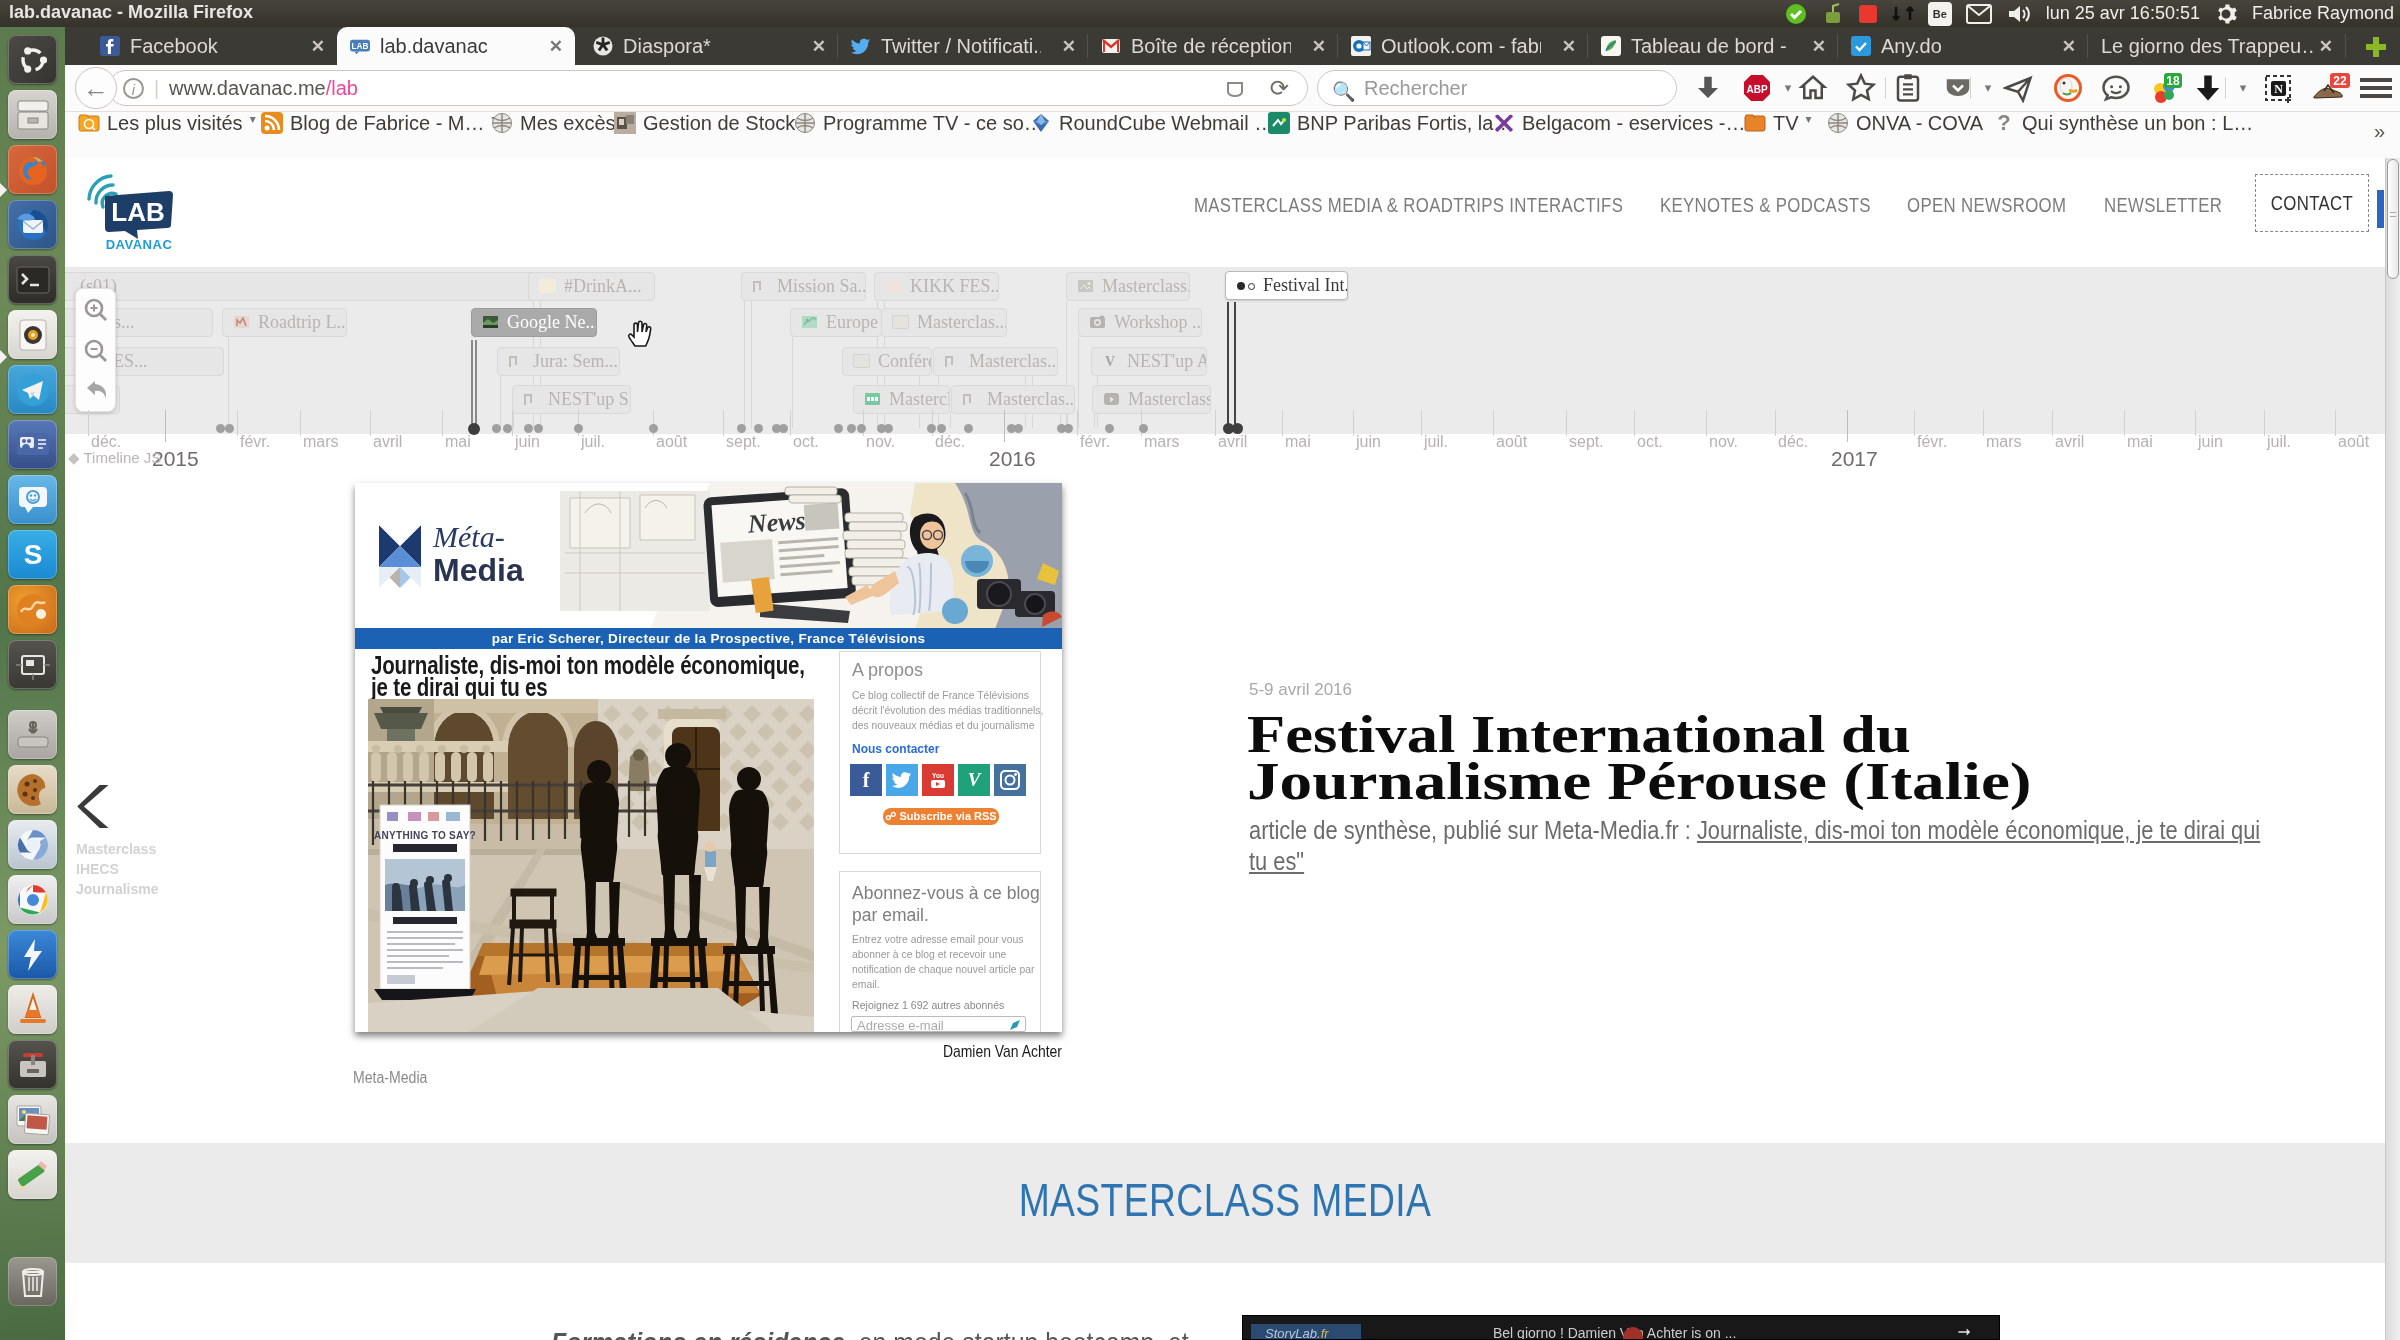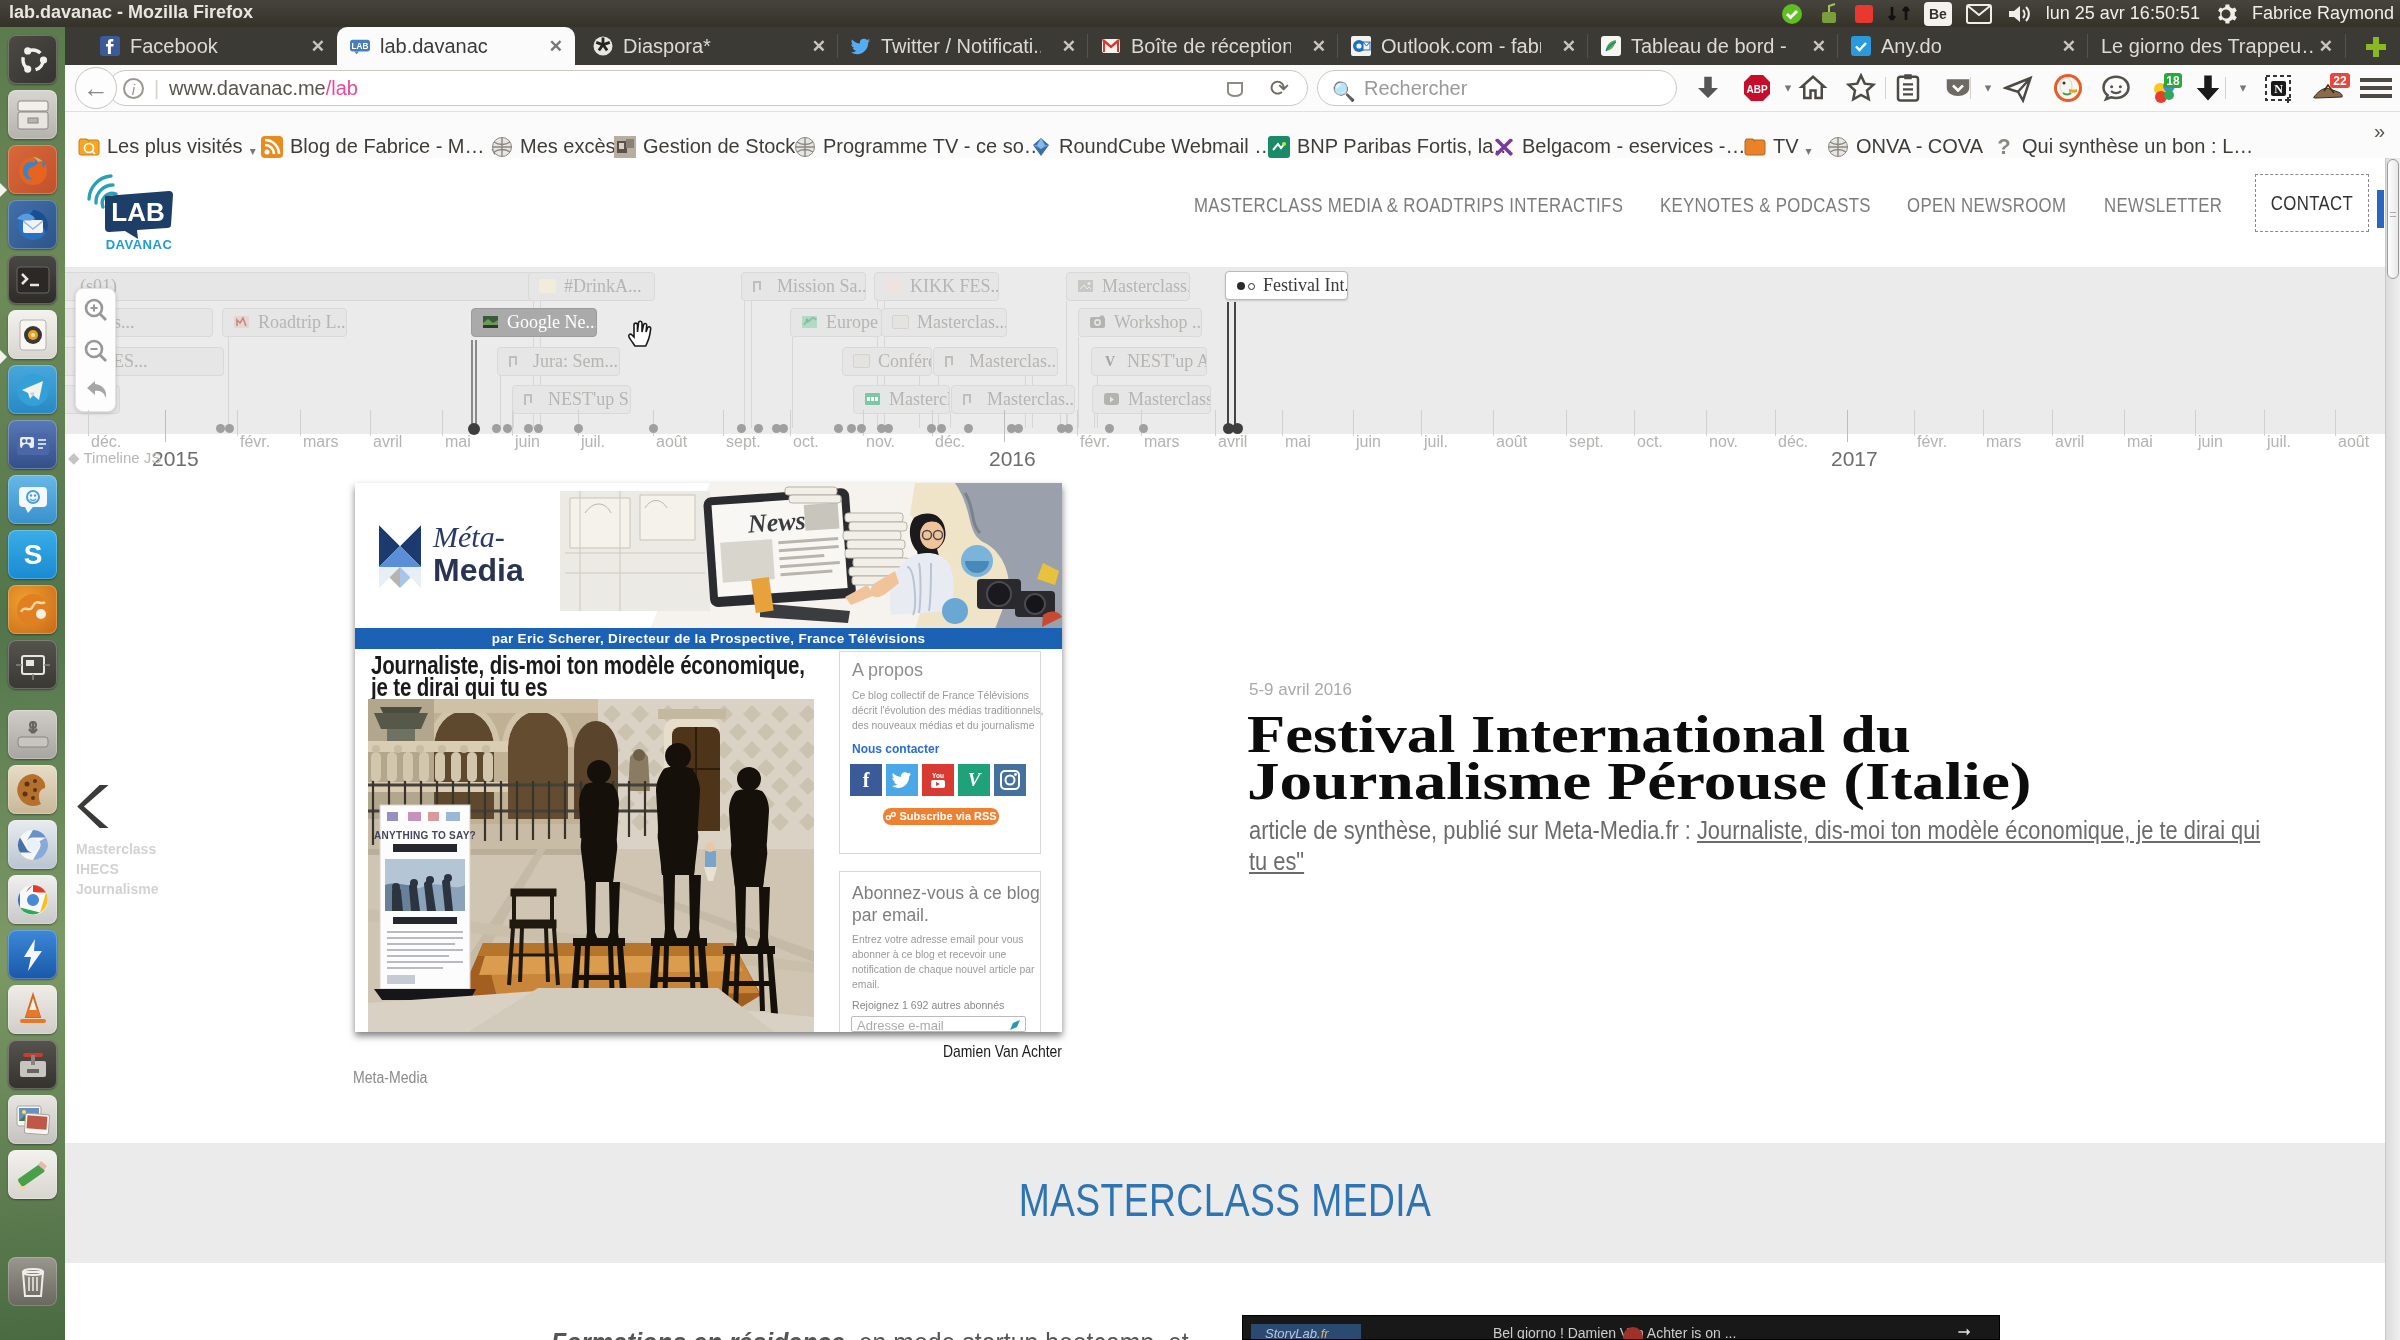--- a/index.html
+++ b/index.html
@@ -35,21 +35,21 @@
   #backbtn { position:absolute; left:10px; top:2px; width:42px; height:42px; border-radius:50%;
      background:#fdfdfd; border:1px solid #c9c5bf; color:#8a8680; font-size:26px; text-align:center; line-height:40px; font-weight:bold;}
   #urlbar { position:absolute; left:43px; top:5px; width:1200px; height:36px; background:#fff;
      border:1px solid #ccc8c2; border-radius:18px; font-size:20px; color:#58544e; line-height:34px; }
   #searchbar { position:absolute; left:1252px; top:5px; width:360px; height:36px; background:#fff;
      border:1px solid #ccc8c2; border-radius:18px; font-size:20px; color:#999; line-height:34px;}
   .navic { position:absolute; top:8px; width:30px; height:30px; color:#4d4a45; font-size:22px; text-align:center; line-height:30px;}
 
   
   #bookmarks { left:65px; top:112px; width:2335px; height:46px; background:#fbfbfb; z-index:30; }
-  .bm { position:absolute; top:0; height:46px; display:flex; align-items:flex-end; gap:7px;
+  .bm { position:absolute; top:0; height:46px; display:flex; align-items:flex-start; gap:7px;
      font-size:20px; color:#3f3c38; white-space:nowrap;}
   .bmicon { width:22px; height:22px; flex:0 0 auto; }
 
   
   #page { left:65px; top:158px; width:2320px; height:1182px; background:#fff; overflow:hidden; z-index:10;}
   
   #siteheader { position:absolute; left:0; top:0; width:2320px; height:110px; background:#fff; border-bottom:1px solid #e8e8e8;}
   .navitem { position:absolute; top:36px; font-size:20px; color:#7c7c7c; letter-spacing:0.4px; white-space:nowrap; transform:scaleX(0.84); transform-origin:left;}
   #contactbox { position:absolute; left:2190px; top:16px; width:114px; height:58px; border:1px dashed #8a8a8a;
      color:#323232; font-size:20px; text-align:center; line-height:56px; letter-spacing:0.4px;}
@@ -91,21 +91,21 @@
         <rect x="4" y="10" width="14" height="11" rx="2" fill="#7a9e3b"></rect>
         <path d="M11 10V4l6-2" stroke="#9fc25b" stroke-width="2" fill="none"></path>
       </svg>
     <svg width="20" height="20" viewBox="0 0 20 20">
         <rect x="1" y="1" width="18" height="18" rx="3" fill="#e8382f"></rect>
       </svg>
     <svg width="22" height="22" viewBox="0 0 22 22">
         <path d="M6 4v13M6 17l-3-4M6 17l3-4" stroke="#111" stroke-width="2.6" fill="none" transform="translate(10,0) scale(-1,1)"></path>
         <path d="M6 4v13M6 17l-3-4M6 17l3-4" stroke="#111" stroke-width="2.6" fill="none" transform="translate(12,21) scale(1,-1)"></path>
       </svg>
-    <span style="background:#f4f2ee;color:#35322c;border-radius:4px;padding:0 5px;font-size:14px;font-weight:bold;height:24px;line-height:24px;">Be</span>
+    <span style="background:#f4f2ee;color:#35322c;border-radius:4px;padding:0 5px;font-size:11px;font-weight:bold;height:24px;line-height:24px;">Be</span>
     <svg width="26" height="20" viewBox="0 0 26 20">
         <rect x="1" y="1" width="24" height="18" rx="2" fill="none" stroke="#f0eeea" stroke-width="2"></rect>
         <path d="M2 2l11 9L24 2" stroke="#f0eeea" stroke-width="2" fill="none"></path>
       </svg>
     <svg width="26" height="22" viewBox="0 0 26 22">
         <path d="M3 8v6h5l6 5V3L8 8z" fill="#f0eeea"></path>
         <path d="M17 7a6 6 0 010 8M20 4a10 10 0 010 14" stroke="#f0eeea" stroke-width="2" fill="none"></path>
       </svg>
     <span>lun 25 avr 16:50:51</span>
     <svg width="24" height="24" viewBox="0 0 24 24">

